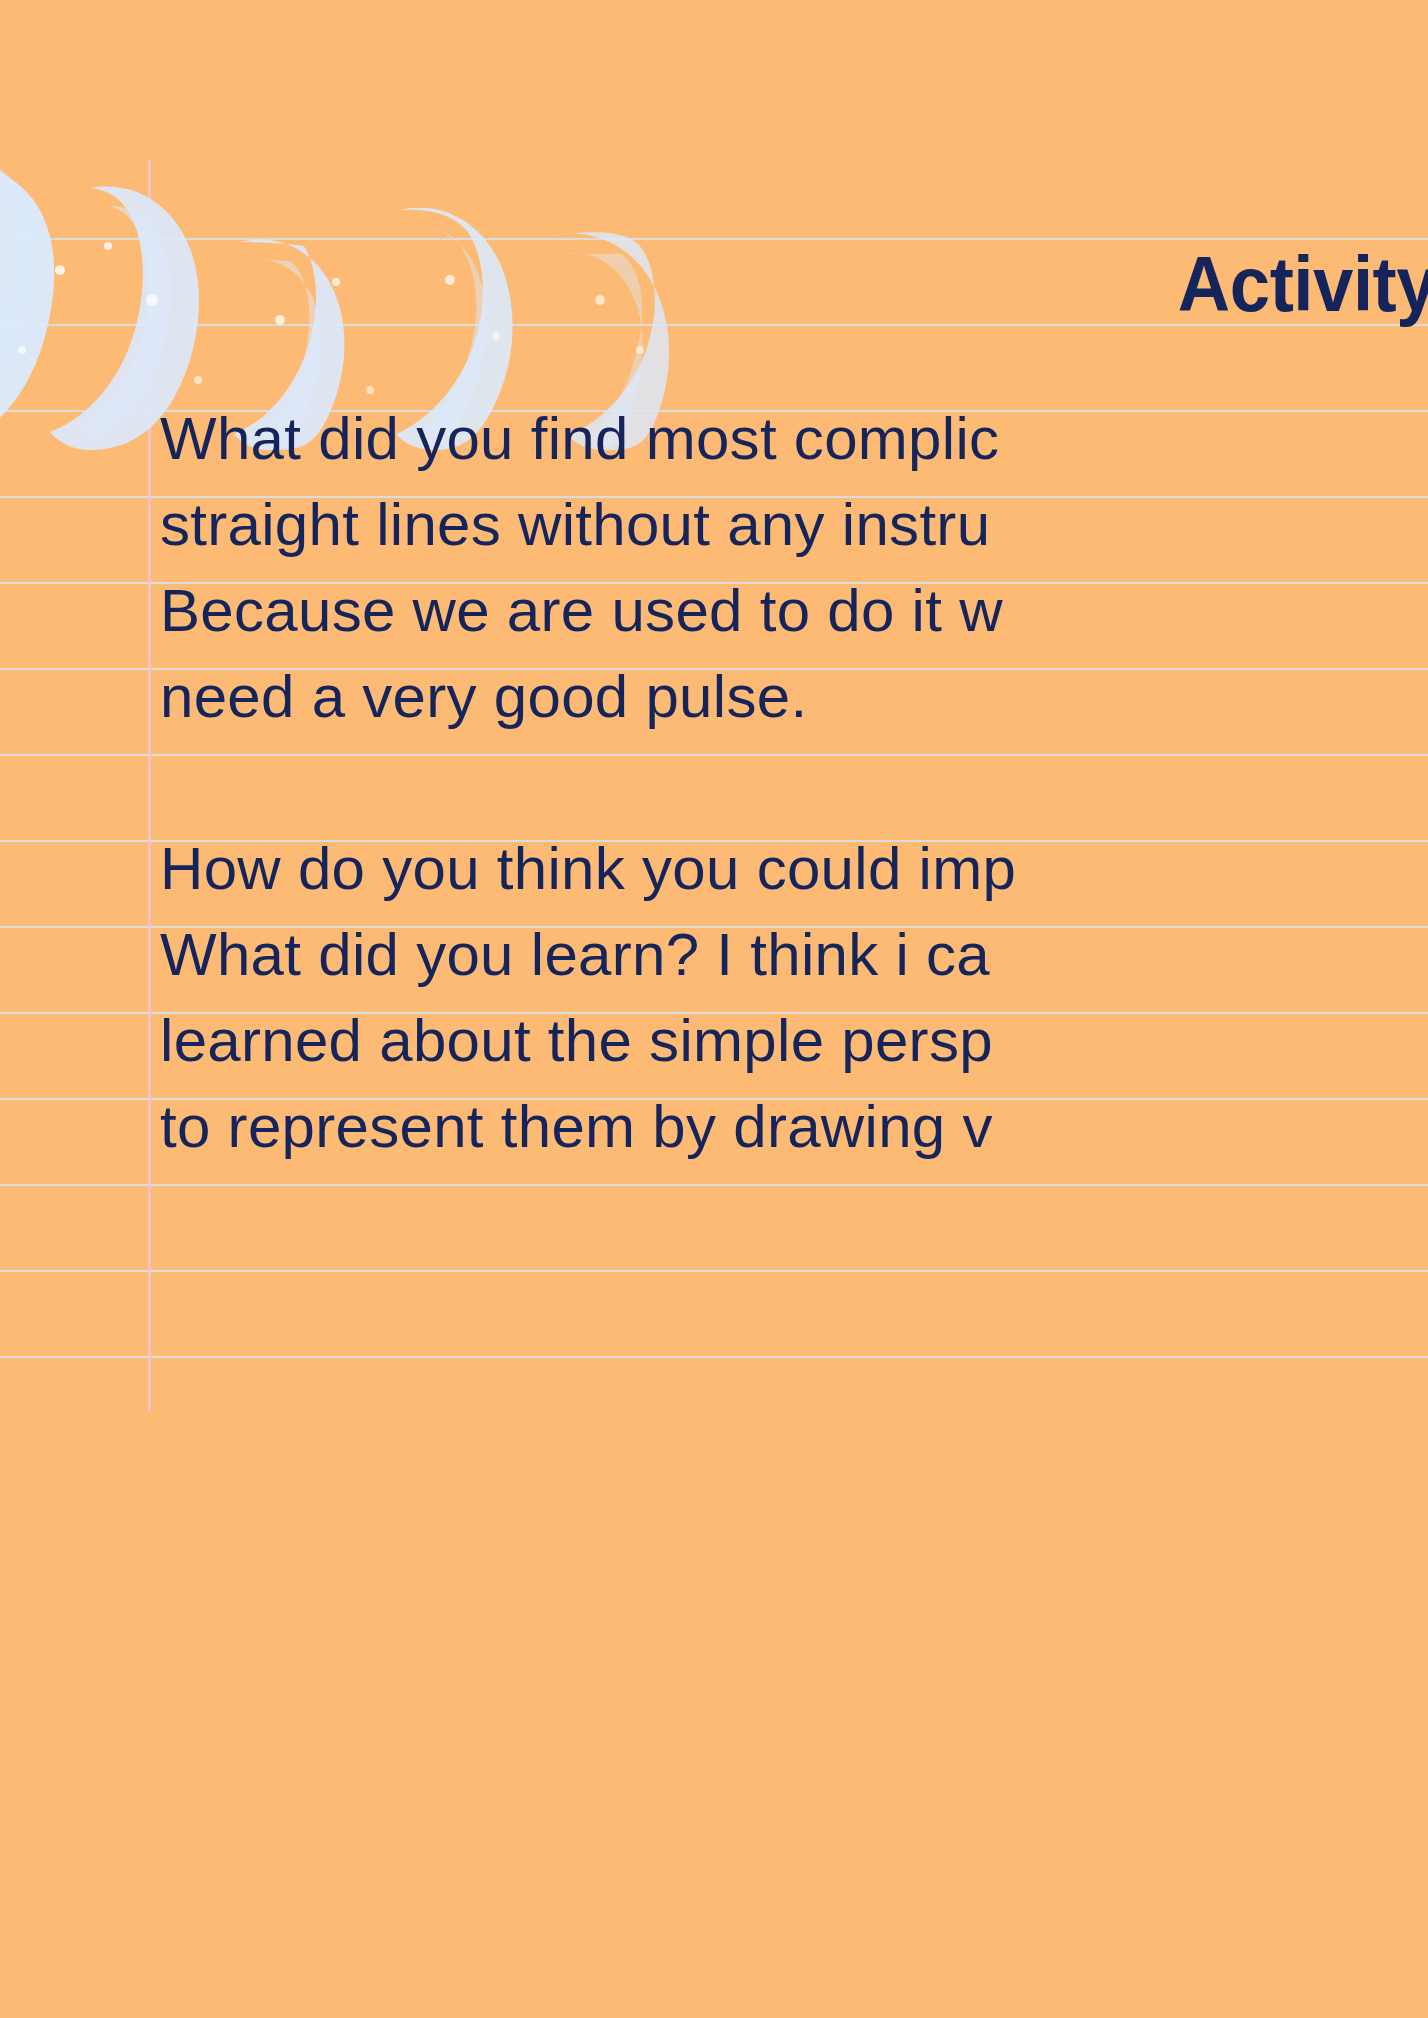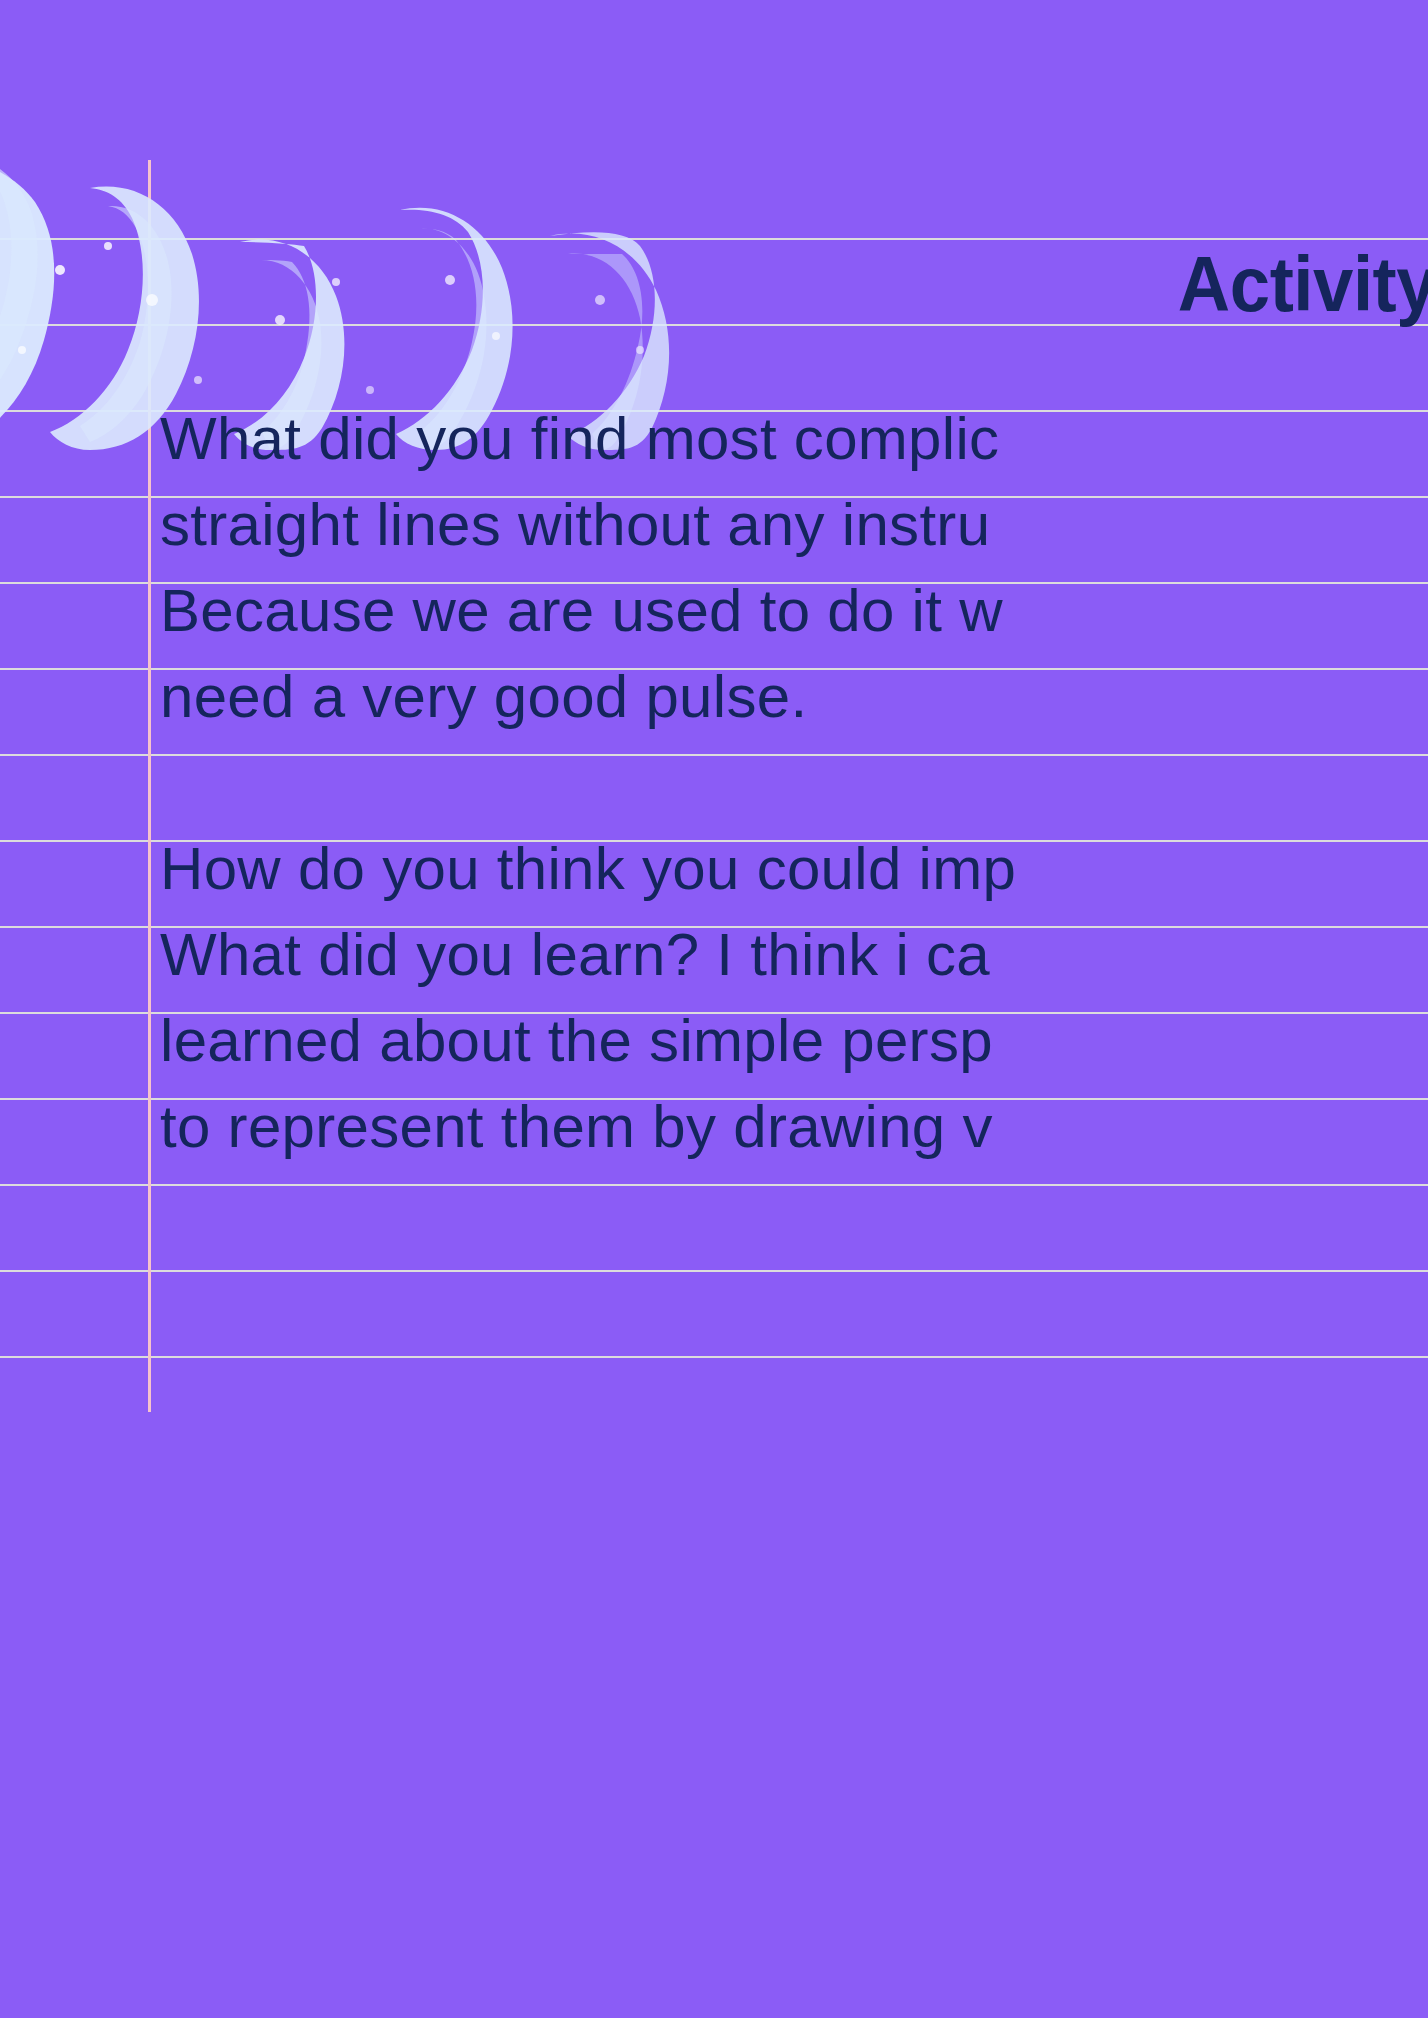--- a/index.html
+++ b/index.html
@@ -11,21 +11,21 @@
     width: 1428px;
     height: 2018px;
     position: relative;
     overflow: hidden;
     font-family: "Liberation Sans", sans-serif;
   }
 
   #page {
     position: absolute;
     inset: 0;
-    background: #8b5cf6;
+    background: #fdba74;
     overflow: hidden;
   }
 
   
   #rules {
     position: absolute;
     left: 0;
     top: 0;
     width: 1428px;
     height: 2018px;

